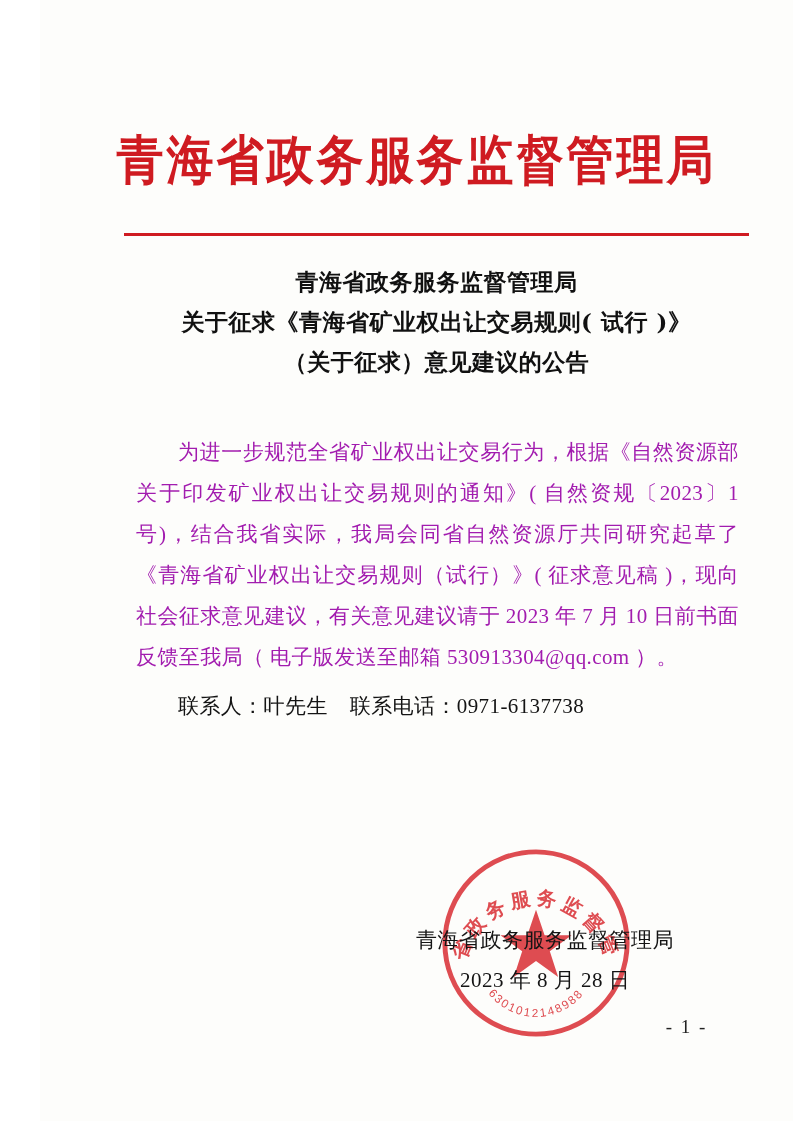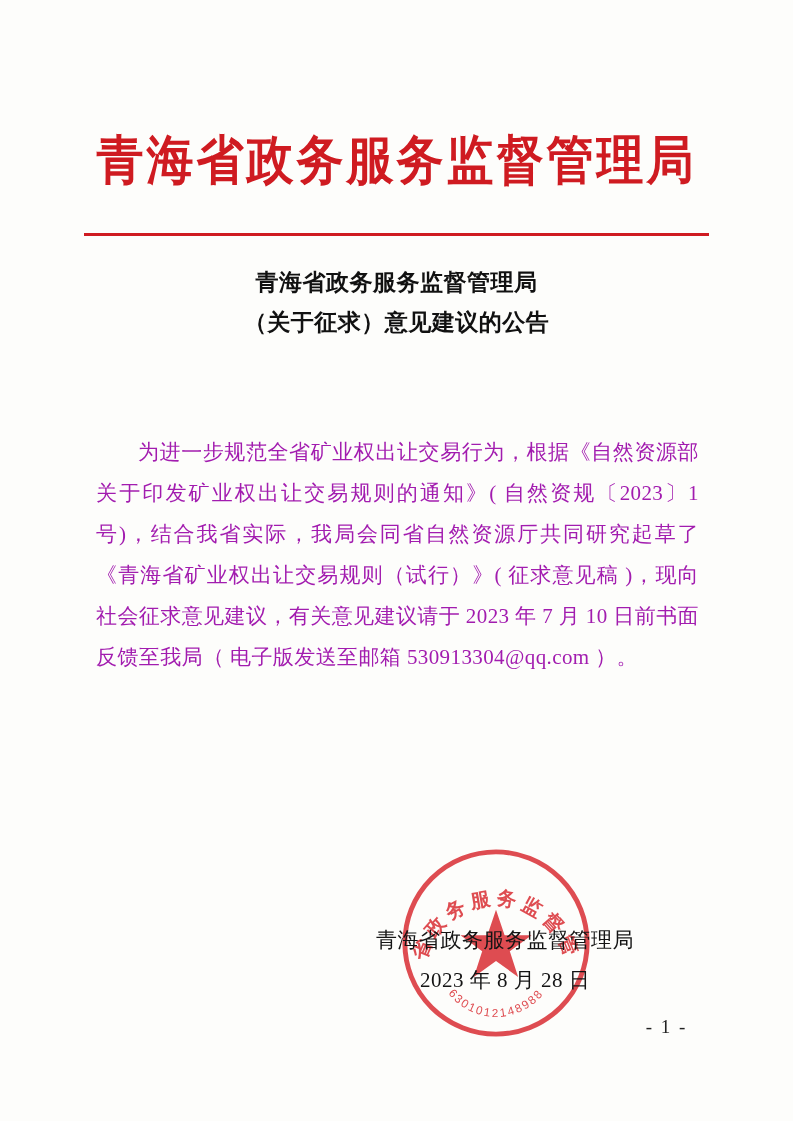--- a/index.html
+++ b/index.html
@@ -13,20 +13,21 @@
     position: relative;
     font-family: "Liberation Serif", "DejaVu Serif", serif;
     color: #1a1a1a;
     overflow: hidden;
   }
 
   .page {
     position: absolute;
     inset: 0;
     background: #fdfdfb;
+    margin-left: 40px;
   }
 
   
   .letterhead {
     position: absolute;
     top: 128px;
     left: 0;
     width: 100%;
     text-align: center;
   }
@@ -153,27 +154,31 @@
 
 <div class="page">
 
   <div class="letterhead">
     <div class="letterhead-title">青海省政务服务监督管理局</div>
   </div>
   <div class="letterhead-rule"></div>
 
   <div class="doc-title">
     <div>青海省政务服务监督管理局</div>
+    <div>关于征求《青海省矿业权出让交易规则( 试行 )》</div>
     <div>（关于征求）意见建议的公告</div>
   </div>
 
   <div class="body-text">
     <p>为进一步规范全省矿业权出让交易行为，根据《自然资源部关于印发矿业权出让交易规则的通知》( 自然资规〔2023〕1 号)，结合我省实际，我局会同省自然资源厅共同研究起草了《青海省矿业权出让交易规则（试行）》( 征求意见稿 )，现向社会征求意见建议，有关意见建议请于 2023 年 7 月 10 日前书面反馈至我局（ 电子版发送至邮箱 530913304@qq.com ）。</p>
   </div>
 
+  <div class="contact-line">
+    <span>联系人：</span><span>叶先生</span><span class="gap"></span><span>联系电话：</span><span>0971-6137738</span>
+  </div>
 
 
   <div class="seal">
     <svg viewBox="0 0 200 200" width="196" height="196" aria-hidden="true">
       <defs>
         <path id="sealArc" d="M 100,100 m -76,0 a 76,76 0 1,1 152,0" fill="none"></path>
         <path id="sealArcTop" d="M 28,118 A 74,74 0 0 1 172,118" fill="none"></path>
         <path id="sealArcBottom" d="M 44,140 A 62,62 0 0 0 156,140" fill="none"></path>
       </defs>
       <circle cx="100" cy="100" r="93" fill="none" stroke="#d8262c" stroke-width="5"></circle>

